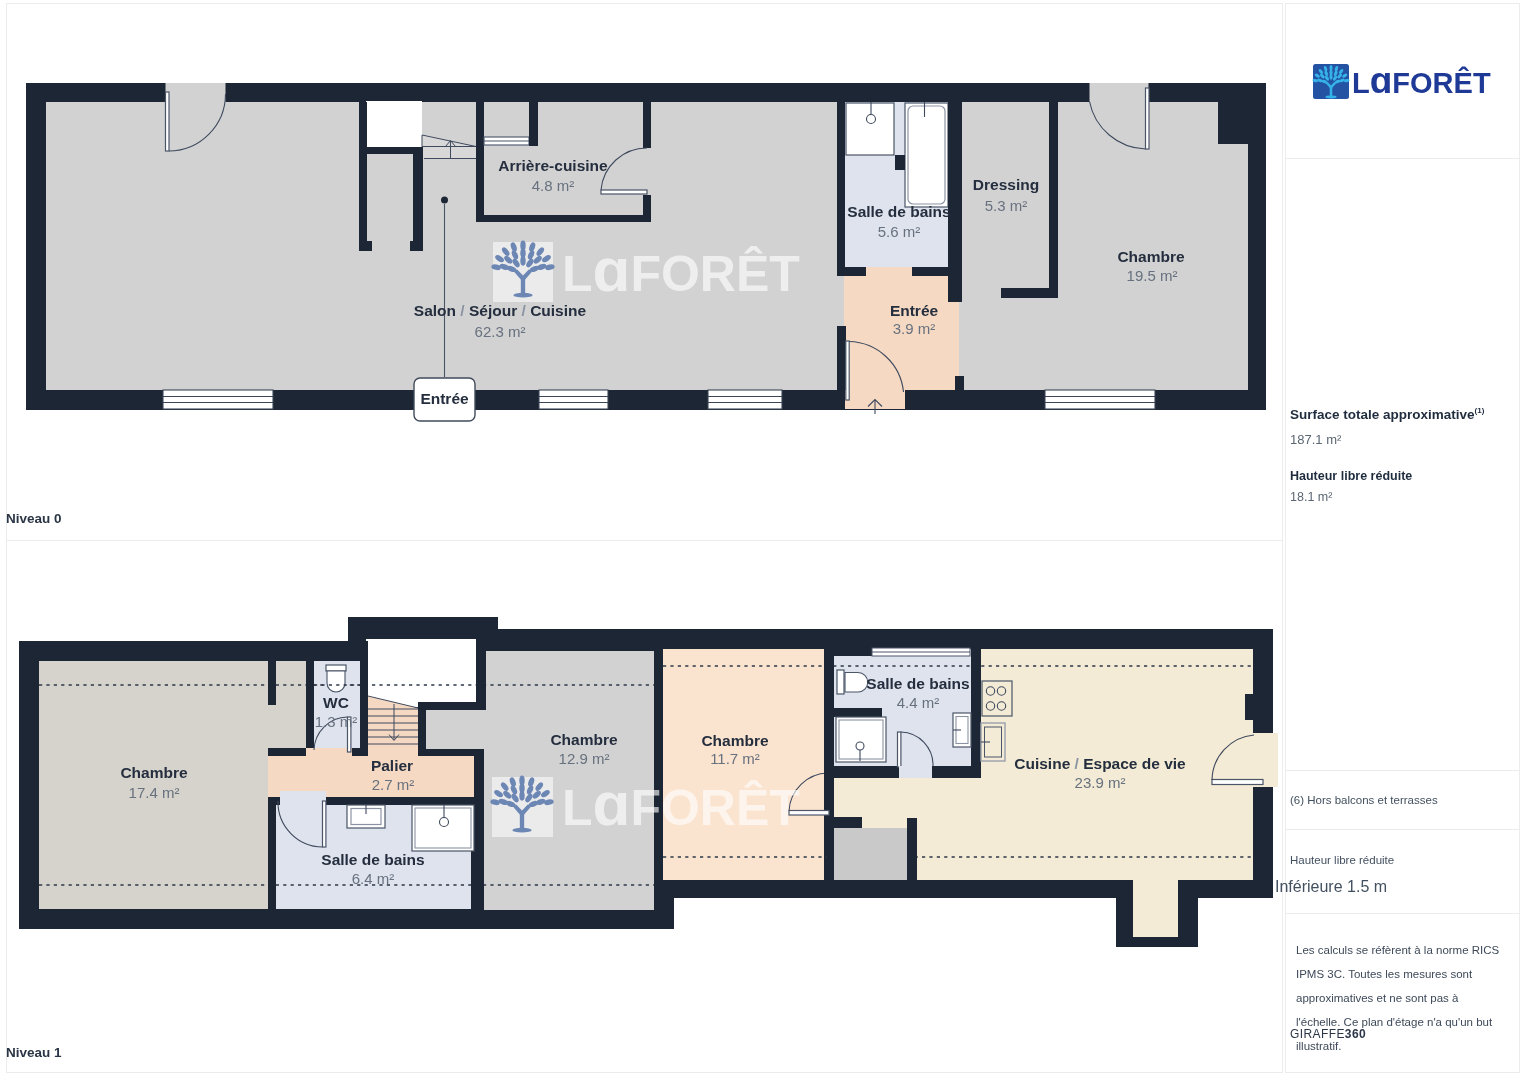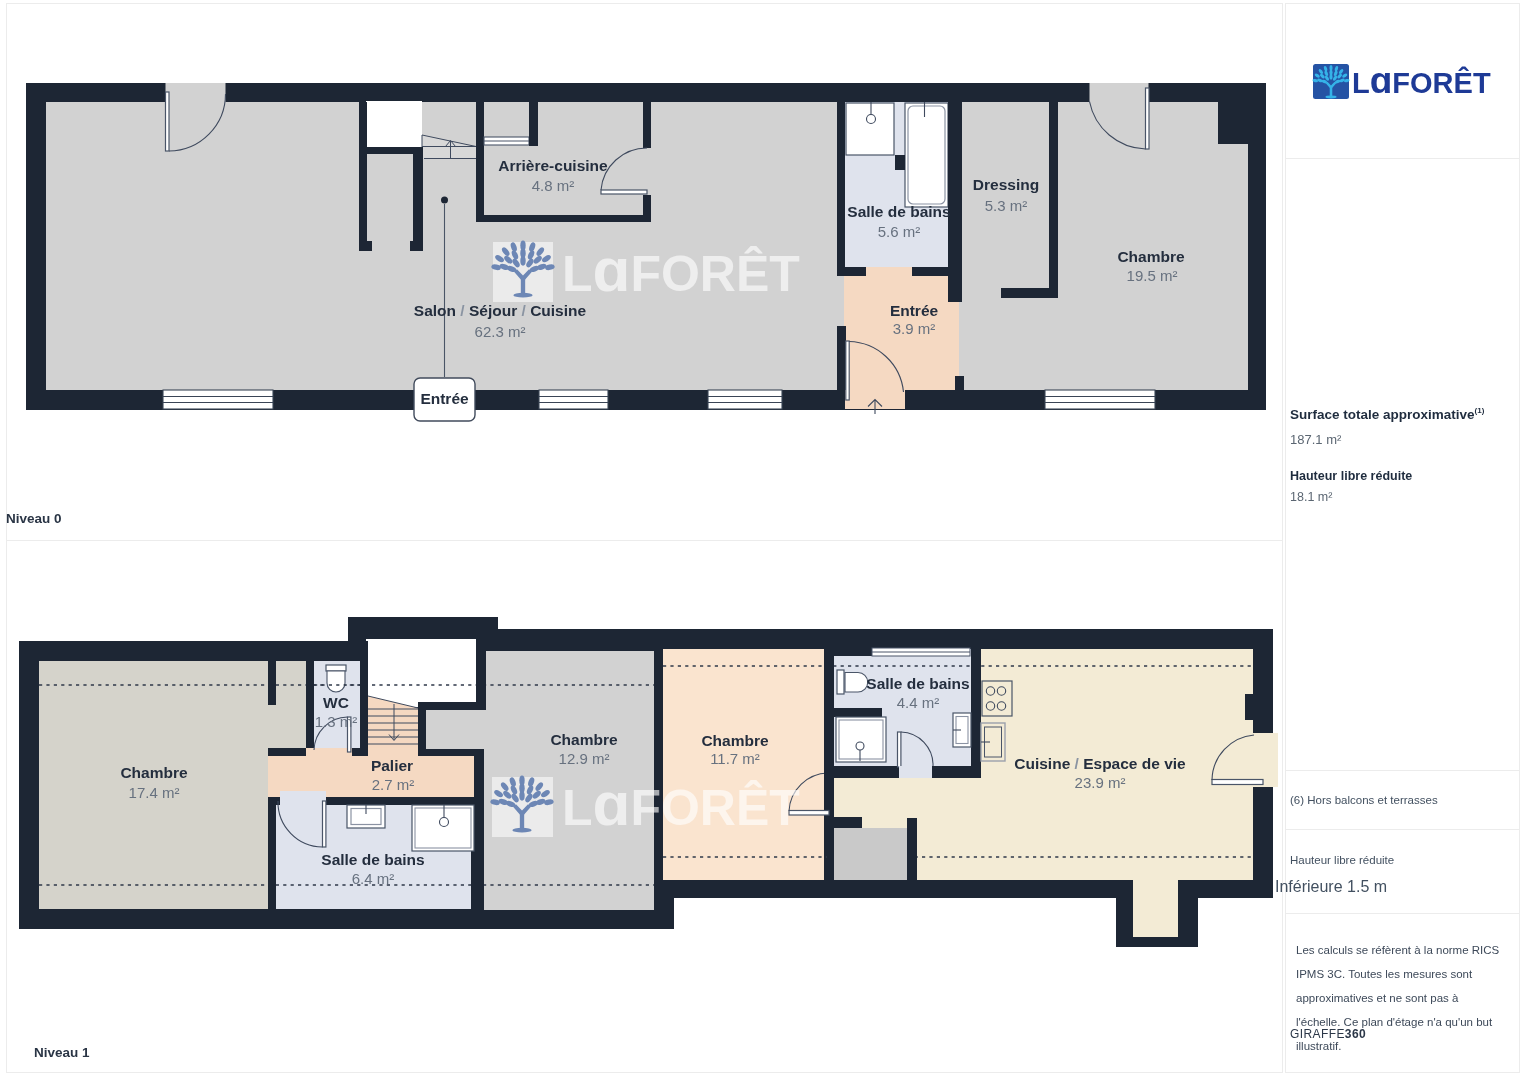--- a/index.html
+++ b/index.html
@@ -20,21 +20,21 @@
 <div class="box" style="left:1285px;top:158px;width:235px;height:613px;"></div>
 
 <div class="box" style="left:1285px;top:770px;width:235px;height:60px;"></div>
 
 <div class="box" style="left:1285px;top:829px;width:235px;height:85px;"></div>
 
 <div class="box" style="left:1285px;top:913px;width:235px;height:160px;"></div>
 
 <div class="sbt" style="left:6px;top:511px;width:1393px;font-size:13.5px;font-weight:bold;color:#2a3545;">Niveau 0</div>
 
-<div class="sbt" style="left:6px;top:1045px;width:1277px;font-size:13.5px;font-weight:bold;color:#2a3545;margin-left:28px;">Niveau 1</div>
+<div class="sbt" style="left:6px;top:1045px;width:1277px;font-size:13.5px;font-weight:bold;color:#2a3545;">Niveau 1</div>
 
 <div class="sbt" style="left:1290px;top:406px;width:226px;font-size:13.5px;font-weight:bold;">Surface totale approximative<sup style="font-size:8px;">(1)</sup></div>
 
 <div class="sbt" style="left:1290px;top:432px;width:226px;font-size:13px;color:#5b6672;">187.1 m²</div>
 
 <div class="sbt" style="left:1290px;top:469px;width:226px;font-size:12.5px;font-weight:bold;">Hauteur libre réduite</div>
 
 <div class="sbt" style="left:1290px;top:490px;width:226px;font-size:12.5px;color:#5b6672;">18.1 m²</div>
 
 <div class="sbt" style="left:1290px;top:794px;width:226px;font-size:11.5px;color:#425060;">(6) Hors balcons et terrasses</div>

